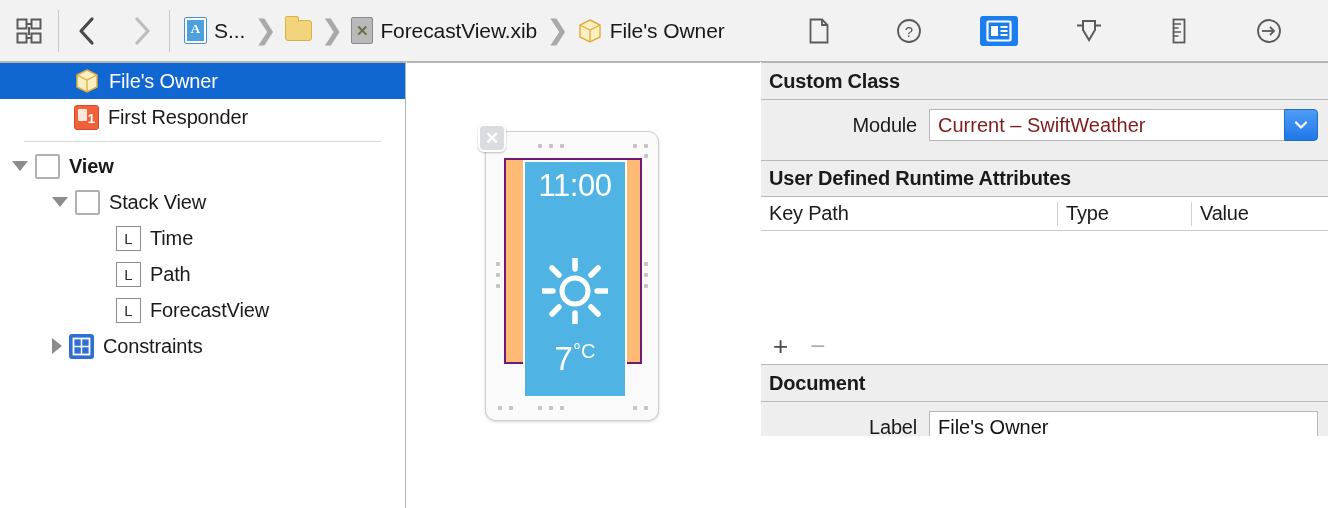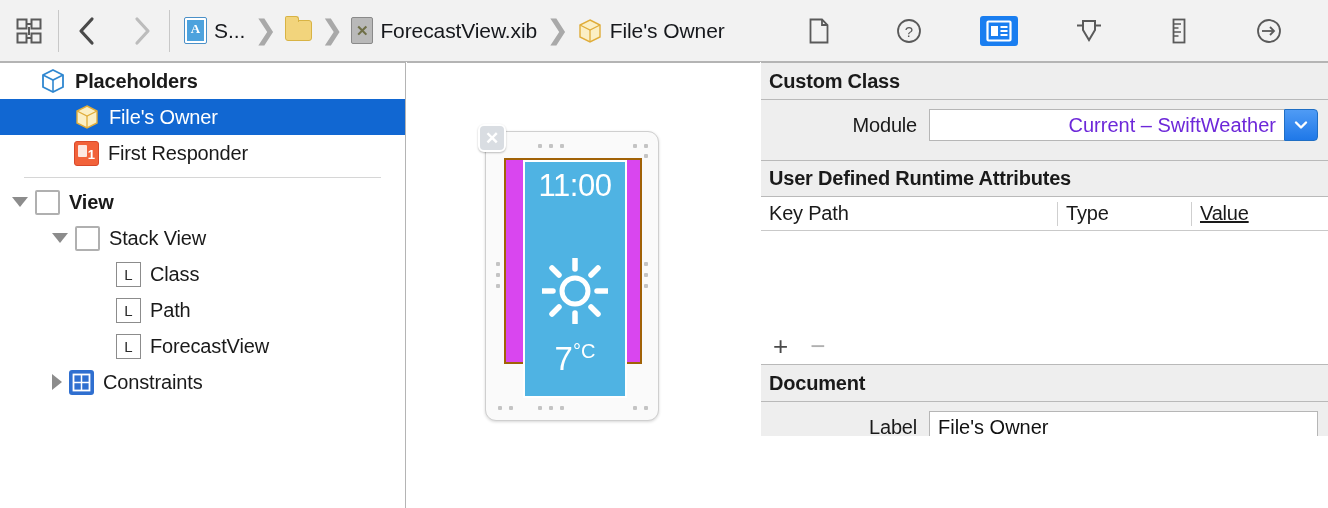--- a/index.html
+++ b/index.html
@@ -190,21 +190,21 @@
     display: flex; align-items: center; justify-content: center;
     color: #ffffff; font-size: 17px; font-weight: 700; line-height: 1;
     box-shadow: 0 1px 2px rgba(0,0,0,0.25);
   }
   .handle-dots { position: absolute; display: flex; gap: 7px; }
   .handle-dots i { width: 4px; height: 4px; background: #c4c4c4; border-radius: 1px; display:block; }
   .handle-dots.vert { flex-direction: column; }
 
   .widget {
     position: absolute; left: 18px; top: 26px; width: 138px; height: 206px;
-    background: #d946ef; border: 2px solid #a16207;
+    background: #fdba74; border: 2px solid #701a75;
   }
   .widget-inner {
     position: absolute; left: 17px; top: 0px; width: 104px; height: 238px;
     border: 2px solid #ffffff; background: #4fb3e3;
   }
   .w-time {
     position: absolute; left: 0; right: 0; top: 6px; text-align: center;
     color: #ffffff; font-size: 31px; font-weight: 400; letter-spacing: -0.5px;
     font-family: "Liberation Sans", sans-serif;
   }
@@ -240,21 +240,21 @@
   .field-label {
     width: 168px; text-align: right; padding-right: 12px;
     font-size: 20px; color: #1a1a1a; letter-spacing: -0.2px;
   }
   .field-wrap { flex: 1; display: flex; align-items: stretch; height: 32px; }
   .text-input {
     flex: 1; background: #ffffff; border: 1px solid #b6b6b6; border-right: none;
     display: flex; align-items: center; padding: 0 8px;
     font-size: 20px; color: #111111; position: relative;
   }
-  .text-input.placeholder { color: #6d28d9; justify-content: flex-end; }
+  .text-input.placeholder { color: #7f1d1d; }
   .jump-arrow {
     position: absolute; right: 8px; top: 50%; transform: translateY(-50%);
     width: 22px; height: 22px; border-radius: 50%; background: #8e8e8e;
     display: flex; align-items: center; justify-content: center;
   }
   .dropdown-btn {
     width: 34px; background: linear-gradient(#4f9bf5, #1f78e8);
     border: 1px solid #1f6ec4; border-radius: 0 4px 4px 0;
     display: flex; align-items: center; justify-content: center;
   }
@@ -405,30 +405,20 @@
       </div>
 
     </div>
   </div>
 
   <div class="edge-strip"></div>
   <div class="edge-strip-2"></div>
 
   <div class="outline">
 
-    <div class="row" style="padding-left:40px;">
-      <span class="oi oi-cube-blue">
-        <svg width="26" height="26" viewBox="0 0 26 26">
-          <polygon points="13,2 23,7 23,19 13,24 3,19 3,7" fill="#ffffff" stroke="#2f87d0" stroke-width="1.8"></polygon>
-          <polyline points="3,7 13,12 23,7" fill="none" stroke="#2f87d0" stroke-width="1.6"></polyline>
-          <line x1="13" y1="12" x2="13" y2="24" stroke="#2f87d0" stroke-width="1.6"></line>
-        </svg>
-      </span>
-      <span class="row-label bold">Placeholders</span>
-    </div>
 
     <div class="row selected" style="padding-left:74px;">
       <span class="oi oi-cube-yellow">
         <svg width="26" height="26" viewBox="0 0 26 26">
           <polygon points="13,2 23,7 23,19 13,24 3,19 3,7" fill="#fbefc4" stroke="#e0ad3a" stroke-width="1.4"></polygon>
           <polyline points="3,7 13,12 23,7" fill="none" stroke="#e0ad3a" stroke-width="1.3"></polyline>
           <line x1="13" y1="12" x2="13" y2="24" stroke="#e0ad3a" stroke-width="1.3"></line>
         </svg>
       </span>
       <span class="row-label">File's Owner</span>
@@ -453,21 +443,21 @@
           <i></i>
           <i></i>
           <i></i>
           <i></i>
         </span>
       <span class="row-label">Stack View</span>
     </div>
 
     <div class="row" style="padding-left:116px;">
       <span class="oi oi-label">L</span>
-      <span class="row-label">Class</span>
+      <span class="row-label">Time</span>
     </div>
 
     <div class="row" style="padding-left:116px;">
       <span class="oi oi-label">L</span>
       <span class="row-label">Path</span>
     </div>
 
     <div class="row" style="padding-left:116px;">
       <span class="oi oi-label">L</span>
       <span class="row-label">ForecastView</span>
@@ -577,21 +567,21 @@
 
     </div>
 
     <div class="section-bar">
       <span class="insp-header-title">User Defined Runtime Attributes</span>
     </div>
 
     <div class="table-head">
       <span class="th" style="width:296px;">Key Path</span>
       <span class="th" style="width:134px;">Type</span>
-      <span class="th" style="width:137px;text-decoration:underline;">Value</span>
+      <span class="th" style="width:137px;">Value</span>
     </div>
 
     <div class="table-body"></div>
 
     <div class="table-footer">
       <span class="pm-btn pm-plus">+</span>
       <span class="pm-btn pm-minus">−</span>
     </div>
 
     <div class="section-bar" style="border-top:none;">

